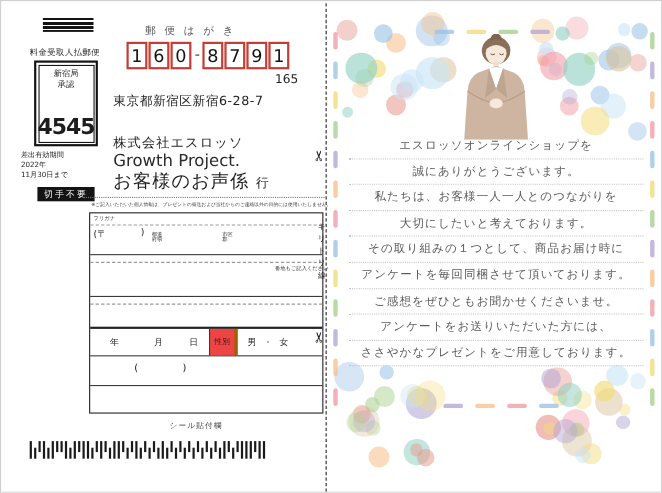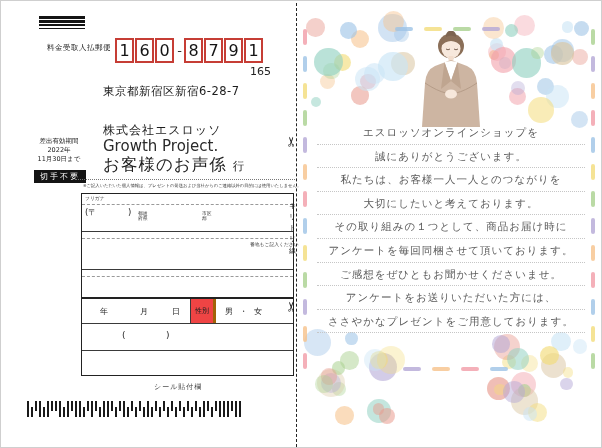--- a/index.html
+++ b/index.html
@@ -5,28 +5,28 @@
   html,body{margin:0;padding:0;background:#e8e8e8;}
   #screen{position:relative;width:602px;height:448px;background:#ffffff;
     font-family:"DejaVu Sans","Liberation Sans",sans-serif;color:#1d1d1d;
     border:1px solid #cfcfcf;box-sizing:border-box;overflow:hidden;}
   .abs{position:absolute;}
 
   
   #stamp-bars{left:38px;top:15px;width:46px;height:13px;
     background:repeating-linear-gradient(#141414 0 2.6px,#ffffff 2.6px 3.9px);}
   #stamp-payment{left:18px;top:42px;width:80px;font-size:7.5px;text-align:center;
-    letter-spacing:.5px;color:#222;margin-left:20px;}
+    letter-spacing:.5px;color:#222;}
   #approval-box{left:30px;top:54px;width:54px;height:74px;border:2px solid #141414;}
   #approval-inner{position:absolute;inset:1.5px;border:1px solid #141414;}
   #approval-office{position:absolute;top:5px;left:0;width:100%;text-align:center;font-size:7.5px;}
   #approval-word{position:absolute;top:15px;left:0;width:100%;text-align:center;font-size:7.5px;}
   #approval-number{position:absolute;bottom:4px;left:0;width:100%;text-align:center;
     font-size:20px;font-weight:bold;letter-spacing:-1px;}
-  .validity{left:18px;width:80px;text-align:center;font-size:6.5px;color:#222;}
+  .validity{left:18px;width:80px;font-size:6.5px;color:#222;}
   #no-stamp{left:33px;top:169px;width:52px;height:13px;background:#141414;color:#fff;
     font-size:8px;text-align:center;line-height:13px;letter-spacing:2px;}
 
   
   #hagaki-label{left:131px;top:21px;font-size:9.5px;color:#555;letter-spacing:8px;}
   #pcode-row{left:114px;top:36px;height:26px;display:flex;align-items:center;}
   .pcode-box{width:19px;height:25px;border:2px solid #c63d35;box-sizing:border-box;
     margin-right:1px;display:flex;align-items:center;justify-content:center;
     font-size:16px;color:#141414;background:#fff;}
   .pcode-hyphen{width:9px;text-align:center;font-size:13px;color:#333;}
@@ -79,26 +79,33 @@
   #person{position:absolute;left:112px;top:30px;}
 </style>
 </head>
 <body>
 
 <div id="screen">
 
   <div class="abs" id="stamp-bars"></div>
   <div class="abs" id="stamp-payment">料金受取人払郵便</div>
 
+  <div class="abs" id="approval-box">
+    <div id="approval-inner"></div>
+    <div id="approval-office">新宿局</div>
+    <div id="approval-word">承認</div>
+    <div id="approval-number">4545</div>
+  </div>
 
   <div class="abs validity" style="top:136px;">差出有効期間</div>
   <div class="abs validity" style="top:145px;">2022年</div>
   <div class="abs validity" style="top:154px;">11月30日まで</div>
   <div class="abs" id="no-stamp">切手不要</div>
 
+  <div class="abs" id="hagaki-label">郵便はがき</div>
   <div class="abs" id="pcode-row">
       <div class="pcode-box" style="border-color: rgb(198, 61, 53);">1</div>
       <div class="pcode-box" style="border-color: rgb(198, 61, 53);">6</div>
       <div class="pcode-box" style="border-color: rgb(198, 61, 53);">0</div>
       <div class="pcode-hyphen">-</div>
       <div class="pcode-box" style="border-color: rgb(198, 61, 53);">8</div>
       <div class="pcode-box" style="border-color: rgb(198, 61, 53);">7</div>
       <div class="pcode-box" style="border-color: rgb(198, 61, 53);">9</div>
       <div class="pcode-box" style="border-color: rgb(198, 61, 53);">1</div>
     </div>

